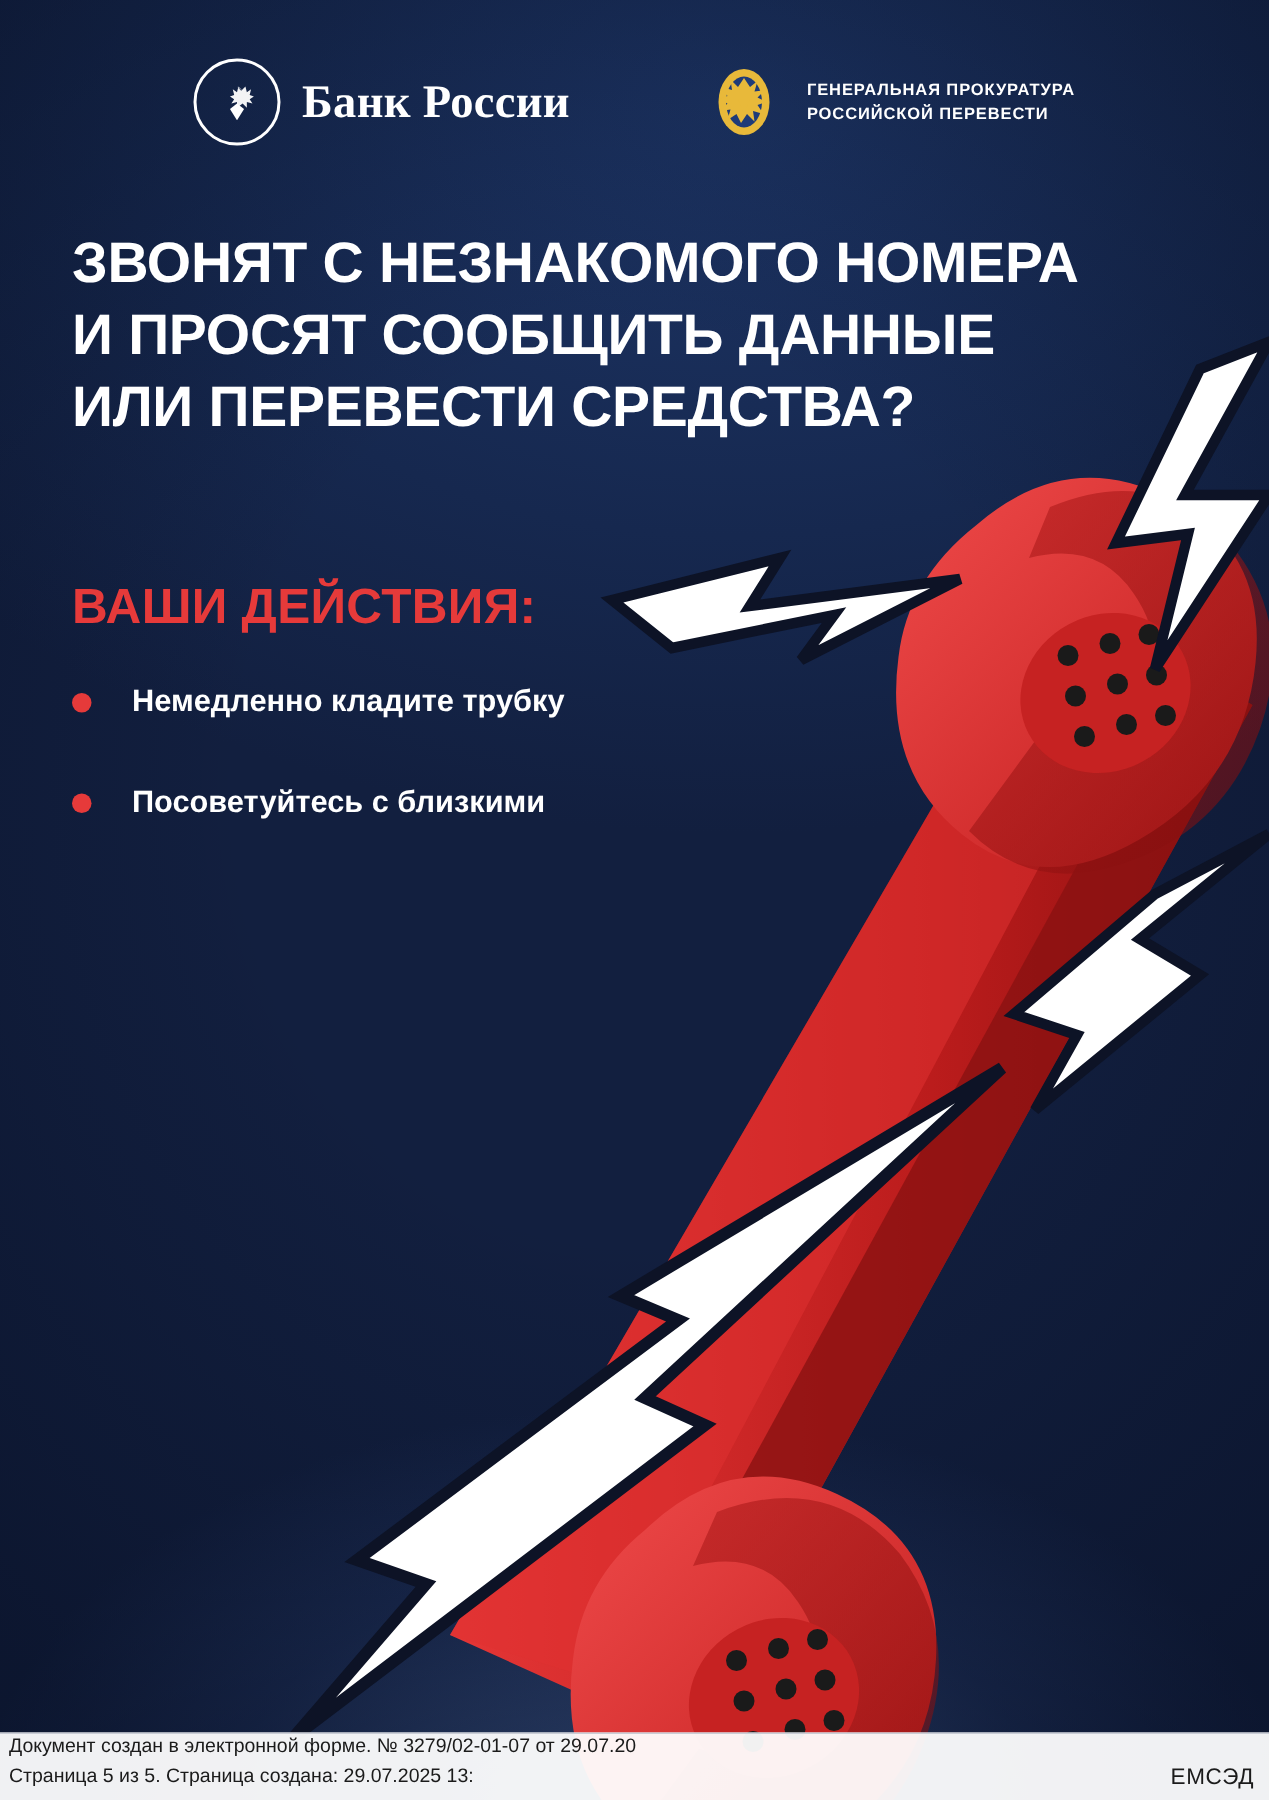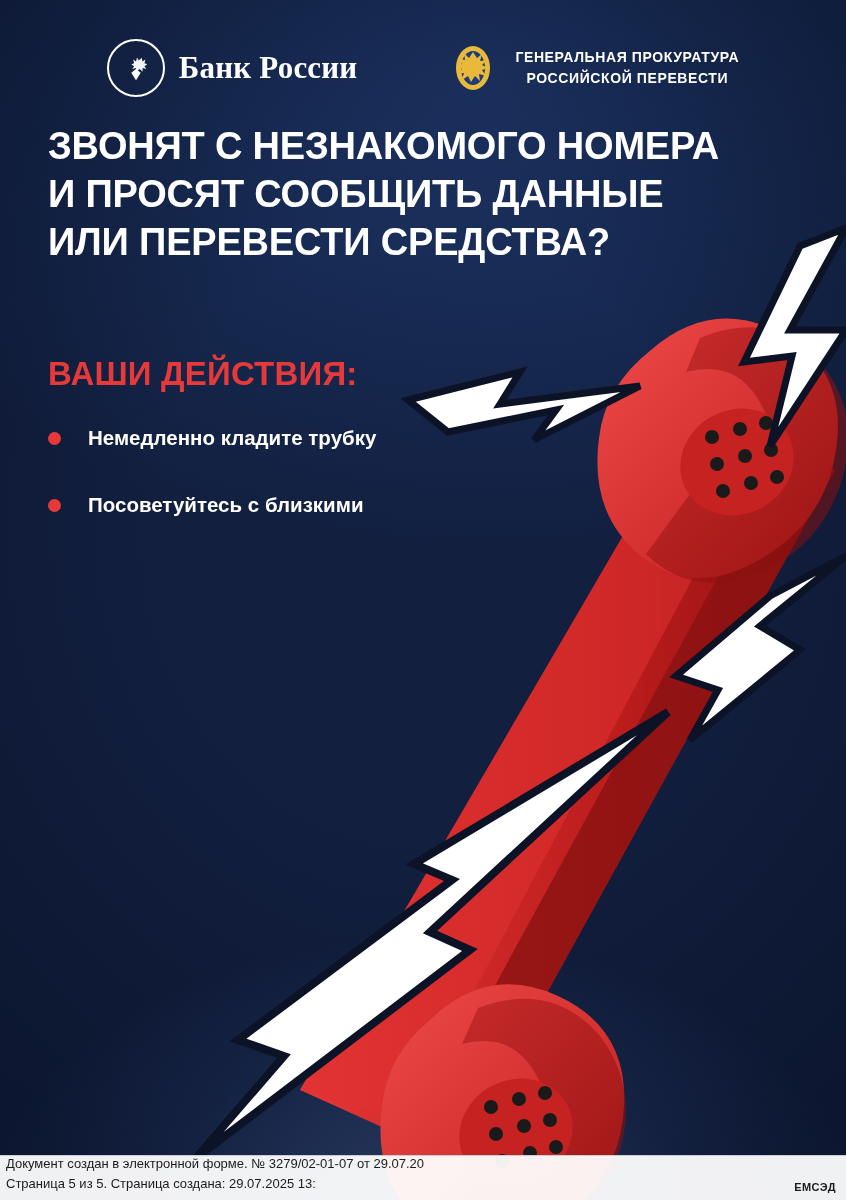--- a/index.html
+++ b/index.html
@@ -48,21 +48,20 @@
     display: flex;
     align-items: center;
     justify-content: center;
     gap: 88px;
     z-index: 6;
   }
   .logo-block {
     display: flex;
     align-items: center;
     gap: 14px;
-    text-align: center;
   }
   .cbr-emblem {
     width: 54px;
     height: 54px;
     border-radius: 50%;
     border: 2px solid #ffffff;
     display: flex;
     align-items: center;
     justify-content: center;
     color: #ffffff;
@@ -79,39 +78,39 @@
   }
   .gp-emblem {
     width: 56px;
     height: 60px;
     display: flex;
     align-items: center;
     justify-content: center;
   }
   .gp-text {
     color: #ffffff;
-    font-size: 14px;
+    font-size: 11px;
     font-weight: bold;
     letter-spacing: 0.6px;
     line-height: 1.5;
   }
 
   
   .phone-art {
     position: absolute;
     inset: 0;
     z-index: 2;
     pointer-events: none;
   }
 
   
   .content {
     position: absolute;
     left: 48px;
-    top: 123px;
+    top: 153px;
     width: 700px;
     z-index: 5;
   }
   .headline {
     color: #ffffff;
     font-size: 38px;
     font-weight: bold;
     line-height: 1.26;
     letter-spacing: -0.2px;
     margin: 0;
@@ -171,22 +170,22 @@
     font-size: 13px;
     line-height: 1.55;
     z-index: 10;
     font-family: "Liberation Sans", sans-serif;
   }
   .footer-right {
     position: absolute;
     right: 10px;
     bottom: 7px;
     color: #1b1b1b;
-    font-size: 11px;
-    font-weight: bold;
+    font-size: 15px;
+    font-weight: normal;
     letter-spacing: 0.4px;
     z-index: 10;
   }
 </style>
 </head>
 <body>
 
 <div class="poster">
 
   <div class="bg-base"></div>

